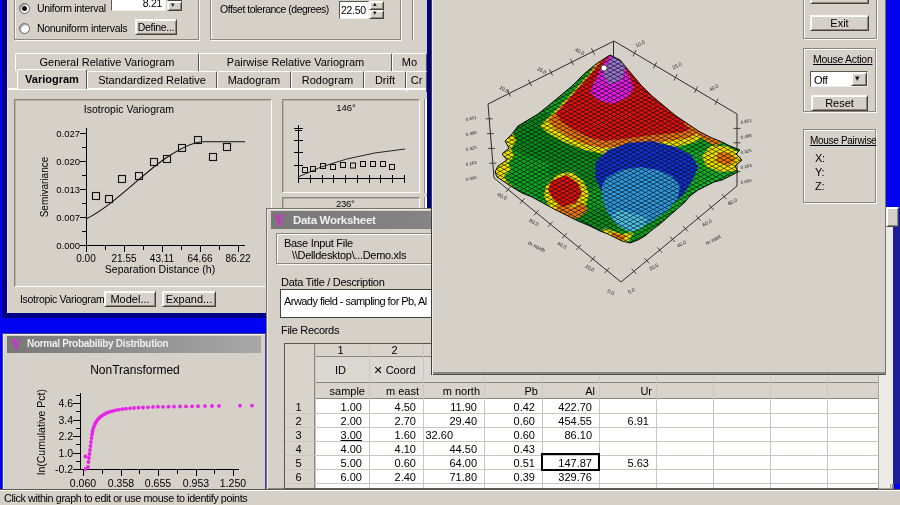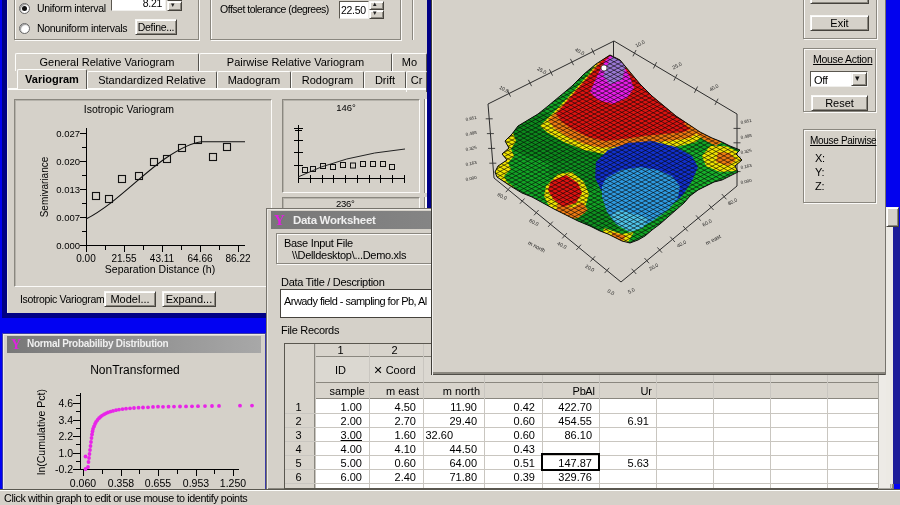--- a/index.html
+++ b/index.html
@@ -169,21 +169,21 @@
 <div class="" style="left:713px;top:344px;width:1px;height:144px;background:#c9c6c0;"></div>
 <div class="" style="left:770px;top:344px;width:1px;height:144px;background:#c9c6c0;"></div>
 <div class="" style="left:827px;top:344px;width:1px;height:144px;background:#c9c6c0;"></div>
 <div class="cell" style="left:315px;top:344px;width:54px;height:12px;text-align:center;">1</div>
 <div class="cell" style="left:369px;top:344px;width:54px;height:12px;text-align:center;">2</div>
 <div class="cell" style="left:315px;top:364px;width:54px;height:12px;text-align:center;">ID</div>
 <div class="cell" style="left:369px;top:364px;width:54px;height:12px;text-align:center;">✕ Coord</div>
 <div class="cell" style="left:315px;top:385px;width:54px;height:12px;text-align:right;padding-right:4px;">sample</div>
 <div class="cell" style="left:369px;top:385px;width:54px;height:12px;text-align:right;padding-right:4px;">m east</div>
 <div class="cell" style="left:423px;top:385px;width:61px;height:12px;text-align:right;padding-right:4px;">m north</div>
-<div class="cell" style="left:484px;top:385px;width:58px;height:12px;text-align:right;padding-right:4px;margin-left:48px;">Pb</div>
+<div class="cell" style="left:484px;top:385px;width:58px;height:12px;text-align:right;padding-right:4px;">Pb</div>
 <div class="cell" style="left:542px;top:385px;width:57px;height:12px;text-align:right;padding-right:4px;">Al</div>
 <div class="cell" style="left:599px;top:385px;width:57px;height:12px;text-align:right;padding-right:4px;">Ur</div>
 <div class="cell" style="left:285px;top:401px;width:30px;height:12px;text-align:center;">1</div>
 <div class="cell" style="left:315px;top:401px;width:50px;height:12px;">1.00</div>
 <div class="cell" style="left:369px;top:401px;width:50px;height:12px;">4.50</div>
 <div class="cell" style="left:423px;top:401px;width:57px;height:12px;">11.90</div>
 <div class="cell" style="left:484px;top:401px;width:54px;height:12px;">0.42</div>
 <div class="cell" style="left:542px;top:401px;width:53px;height:12px;">422.70</div>
 <div class="cell" style="left:285px;top:415px;width:30px;height:12px;text-align:center;">2</div>
 <div class="cell" style="left:315px;top:415px;width:50px;height:12px;">2.00</div>

